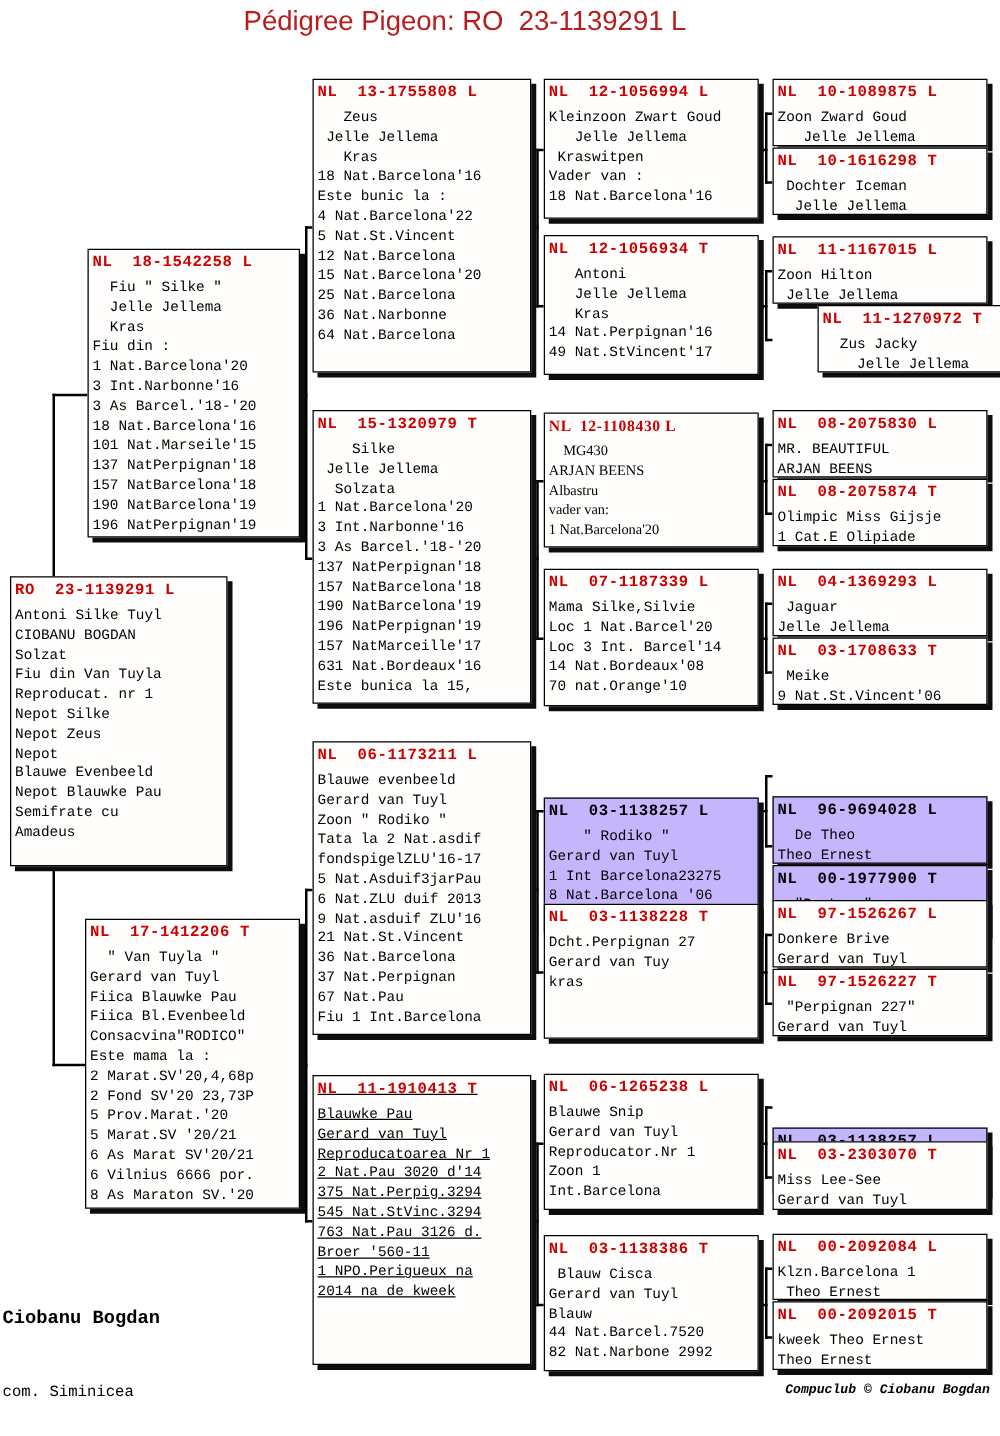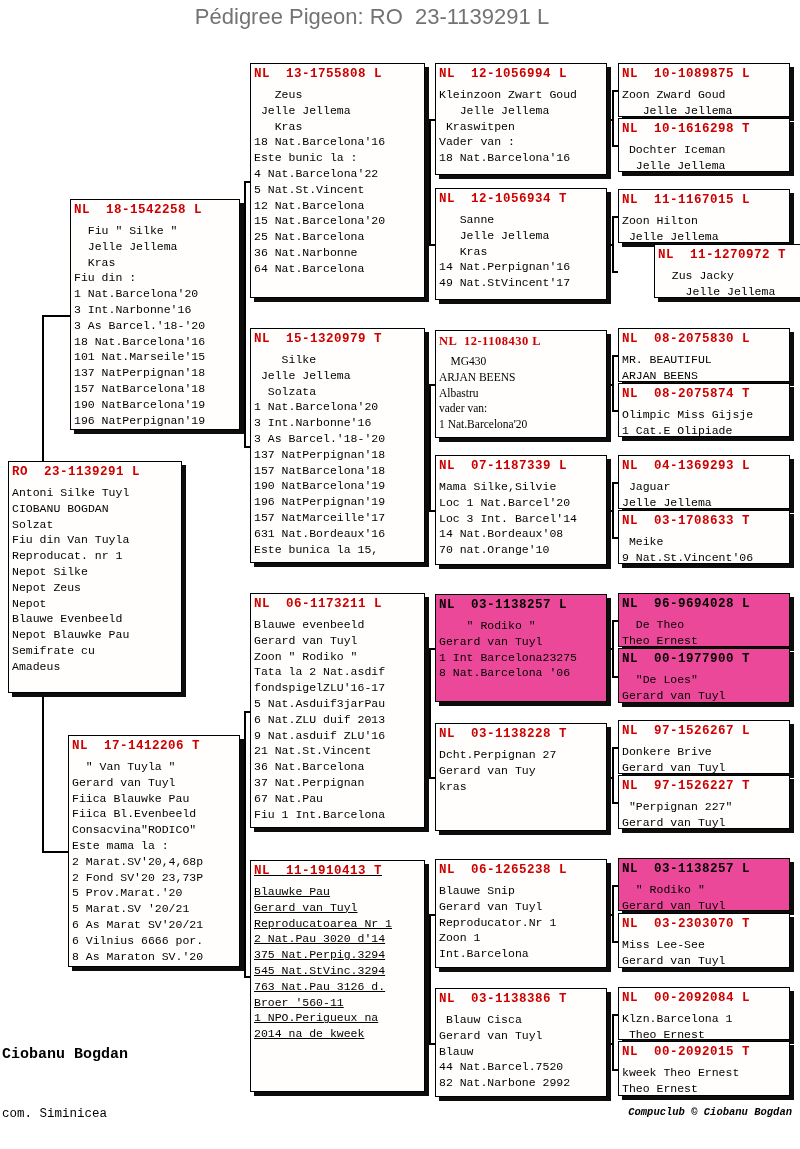--- a/index.html
+++ b/index.html
@@ -1,23 +1,23 @@
 <!DOCTYPE html>
 <html><head>
 <meta charset="utf-8">
 <style>
   html,body{margin:0;padding:0;background:#fff;}
   .canvas{position:relative;width:800px;height:1149px;background:#ffffff;overflow:hidden;
           font-family:"Liberation Mono","DejaVu Sans Mono",monospace;color:#000;}
   .title{position:absolute;left:0;top:4px;width:744px;text-align:center;
-         font-family:"Liberation Sans","DejaVu Sans",sans-serif;font-size:22px;color:#737373;white-space:pre;}
+         font-family:"Liberation Sans","DejaVu Sans",sans-serif;font-size:22px;color:#b91c1c;white-space:pre;}
   .cline{position:absolute;background:#000;}
   .pbox{position:absolute;background:#fffefc;border:1.5px solid #000;box-shadow:4px 4px 0 #0d0d0d;
         padding:1px 0 0 3px;box-sizing:border-box;overflow:hidden;}
-  .pbox.pink{background:#ec4899;}
+  .pbox.pink{background:#c4b5fd;margin-top:44px;}
   .ring{font-size:12.5px;font-weight:bold;letter-spacing:0.5px;line-height:18px;height:18px;
         margin-bottom:4px;color:#CC0000;white-space:pre;}
   .pbox.pink .ring{color:#000;}
   .pline{font-size:11.5px;line-height:15.8px;white-space:pre;}
   .contact{position:absolute;left:2px;top:1010px;white-space:pre;}
   .contact .cname{font-size:15px;font-weight:bold;margin-bottom:7px;}
   .contact .crow{font-size:12.5px;line-height:17.5px;}
   .credit{position:absolute;right:8px;top:1106px;font-size:10.5px;font-weight:bold;font-style:italic;white-space:pre;}
 </style>
 </head>
@@ -197,21 +197,21 @@
       <div class="pbox" style="left: 435px; top: 63px; width: 172px; height: 112px;">
         <div class="ring">NL  12-1056994 L</div>
         <div class="pline">Kleinzoon Zwart Goud</div>
         <div class="pline">   Jelle Jellema</div>
         <div class="pline"> Kraswitpen</div>
         <div class="pline">Vader van :</div>
         <div class="pline">18 Nat.Barcelona'16</div>
       </div>
       <div class="pbox" style="left: 435px; top: 188px; width: 172px; height: 112px;">
         <div class="ring">NL  12-1056934 T</div>
-        <div class="pline">   Sanne</div>
+        <div class="pline">   Antoni</div>
         <div class="pline">   Jelle Jellema</div>
         <div class="pline">   Kras</div>
         <div class="pline">14 Nat.Perpignan'16</div>
         <div class="pline">49 Nat.StVincent'17</div>
       </div>
       <div class="pbox" style="left: 435px; top: 330px; width: 172px; height: 108px; font-family: Liberation Serif, serif;">
         <div class="ring">NL  12-1108430 L</div>
         <div class="pline">    MG430</div>
         <div class="pline">ARJAN BEENS</div>
         <div class="pline">Albastru</div>

